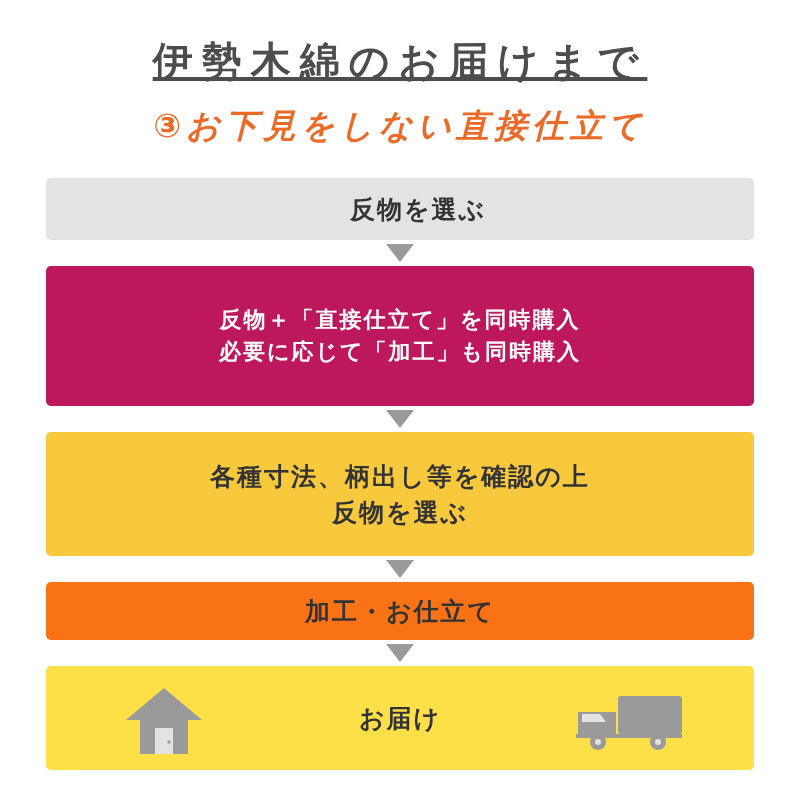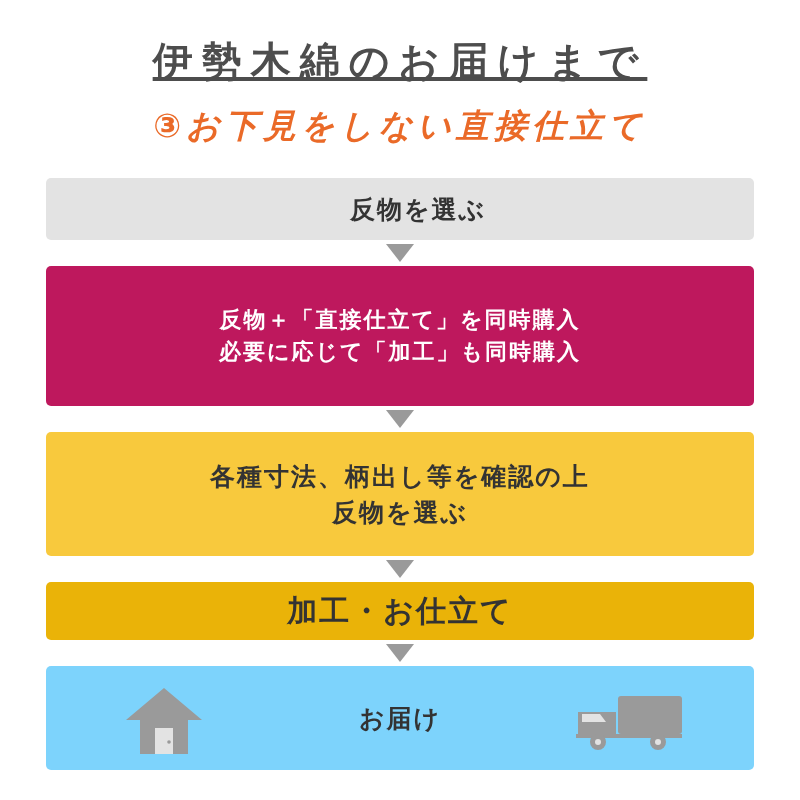--- a/index.html
+++ b/index.html
@@ -86,27 +86,27 @@
     color: #ffffff;
     font-size: 22px;
   }
   .step-3 {
     height: 124px;
     background: #f8c93d;
     font-size: 25px;
   }
   .step-4 {
     height: 58px;
-    background: #eab308;
-    font-size: 30px;
+    background: #f97316;
+    font-size: 25px;
   }
   .step-5 {
     position: relative;
     height: 104px;
-    background: #7dd3fc;
+    background: #fde047;
     font-size: 25px;
   }
 
   
   .arrow {
     width: 708px;
     height: 26px;
     display: flex;
     align-items: center;
     justify-content: center;

